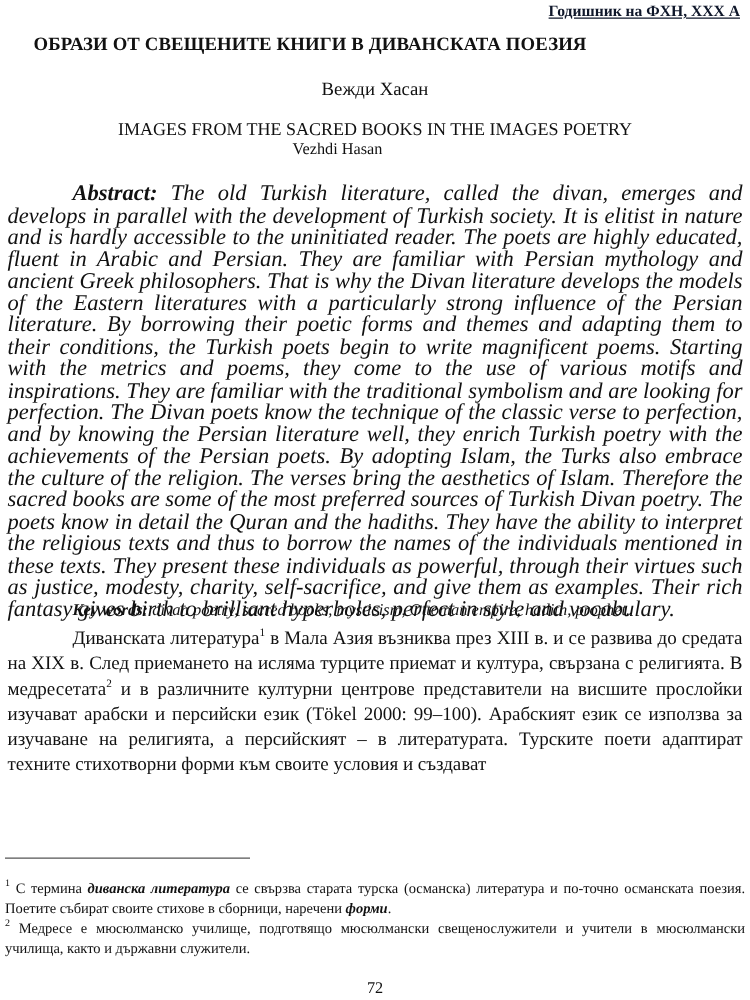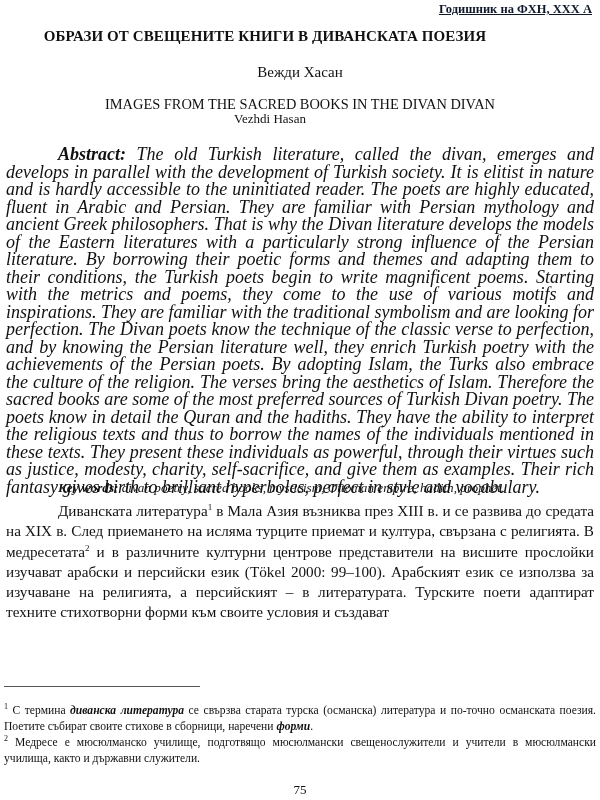--- a/index.html
+++ b/index.html
@@ -5,21 +5,21 @@
   * { margin: 0; padding: 0; box-sizing: border-box; }
   html, body { width: 600px; height: 800px; background: #ffffff; overflow: hidden; }
   body { font-family: "Liberation Serif", "DejaVu Serif", serif; color: #111; position: relative; }
 
   .header-running {
     position: absolute; top: 2px; right: 8px;
     font-size: 12.5px; font-weight: bold; 
     text-decoration: underline; color: #0f172a;
   }
   .title {
-    position: absolute; top: 28px; left: 17px; width: 496px; text-align: center;
+    position: absolute; top: 28px; left: 0; width: 496px; text-align: center;
     font-size: 15px; font-weight: bold; letter-spacing: 0.1px;
   }
   .author-bg {
     position: absolute; top: 64px; left: 0; width: 600px; text-align: center;
     font-size: 15px;
   }
   .title-en {
     position: absolute; top: 96px; left: 0; width: 600px; text-align: center;
     font-size: 14.4px;
   }
@@ -64,29 +64,29 @@
     font-size: 13px;
   }
 </style>
 </head>
 <body>
 
 <div class="header-running">Годишник на ФХН, XXX А</div>
 
 <h1 class="title">ОБРАЗИ ОТ СВЕЩЕНИТЕ КНИГИ В ДИВАНСКАТА ПОЕЗИЯ</h1>
 <div class="author-bg">Вежди Хасан</div>
-<div class="title-en">IMAGES FROM THE SACRED BOOKS IN THE DIVAN DIVAN</div>
+<div class="title-en">IMAGES FROM THE SACRED BOOKS IN THE IMAGES POETRY</div>
 <div class="author-en">Vezhdi Hasan</div>
 
 <p class="abstract"><span class="label">Abstract:</span><span> The old Turkish literature, called the divan, emerges and develops in parallel with the development of Turkish society. It is elitist in nature and is hardly accessible to the uninitiated reader. The poets are highly educated, fluent in Arabic and Persian. They are familiar with Persian mythology and ancient Greek philosophers. That is why the Divan literature develops the models of the Eastern literatures with a particularly strong influence of the Persian literature. By borrowing their poetic forms and themes and adapting them to their conditions, the Turkish poets begin to write magnificent poems. Starting with the metrics and poems, they come to the use of various motifs and inspirations.  They are familiar with the traditional symbolism and are looking for perfection. The Divan poets know the technique of the classic verse to perfection, and by knowing the Persian literature well, they enrich Turkish poetry with the achievements of the Persian poets. By adopting Islam, the Turks also embrace the culture of the religion. The verses bring the aesthetics of Islam. Therefore the sacred books are some of the most preferred sources of Turkish Divan poetry. The poets know in detail the Quran and the hadiths. They have the ability to interpret the religious texts and thus to borrow the names of the individuals mentioned in these texts. They present these individuals as powerful, through their virtues such as justice, modesty, charity, self-sacrifice, and give them as  examples. Their rich fantasy gives birth to brilliant hyperboles, perfect in style and vocabulary.</span></p>
 
 <p class="keywords"><span class="label">Key words:</span><span> divan poetry, sacred books, mysticism, Ottoman empire, hadith, prophet.</span></p>
 
 <p class="body-text"><span>Диванската литература</span><sup>1</sup><span> в Мала Азия възниква през XIII в. и се развива до средата на XIX в. След приемането на исляма турците приемат и култура, свързана с религията. В медресетата</span><sup>2</sup><span> и в различните културни центрове представители на висшите прослойки изучават арабски и персийски език (Tökel 2000: 99–100). Арабският език се използва за изучаване на религията, а персийският – в литературата. Турските поети адаптират техните стихотворни форми към своите условия и създават</span></p>
 
 <div class="fn-rule"></div>
 
 <div class="footnotes">
   <p><sup>1</sup><span> С термина </span><em>диванска литература</em><span> се свързва старата турска (османска) литература и по-точно османската поезия. Поетите събират своите стихове в сборници, наречени </span><em>форми</em><span>.</span></p>
   <p><sup>2</sup><span> Медресе е мюсюлманско училище, подготвящо мюсюлмански свещенослужители и учители в мюсюлмански училища, както и държавни служители.</span></p>
 </div>
 
-<div class="page-number">75</div>
+<div class="page-number">72</div>
 
 </body></html>

